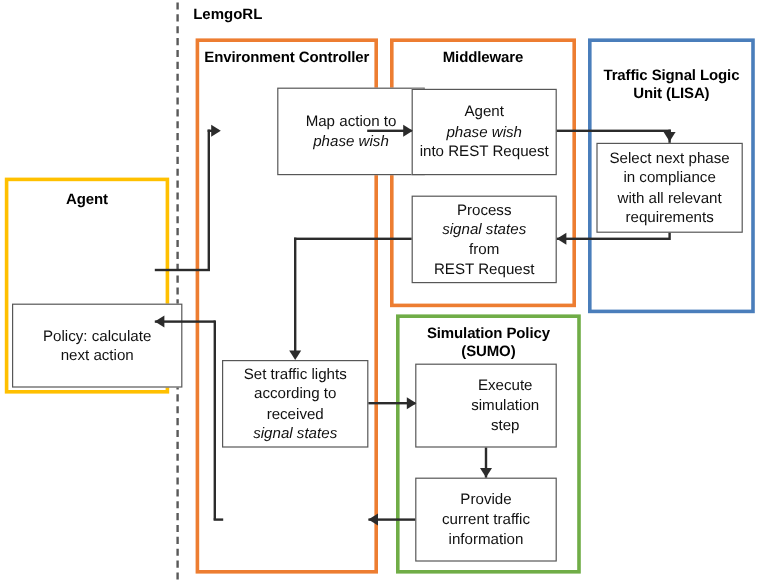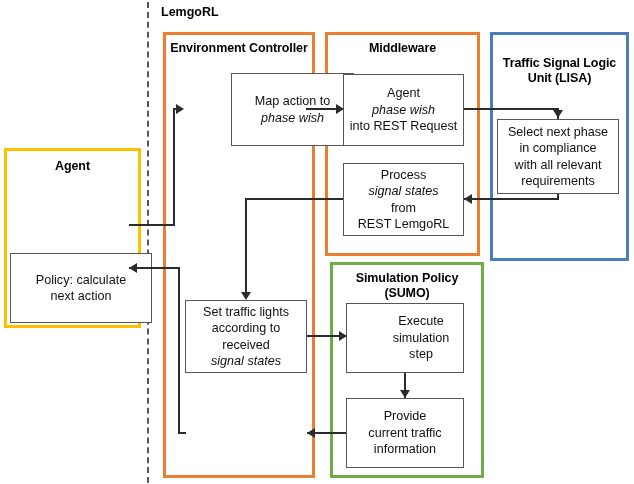--- a/index.html
+++ b/index.html
@@ -169,21 +169,21 @@
       <span>Agent</span>
       <span><em>phase wish</em></span>
       <span>into REST Request</span>
     </div>
   </div>
 
   <div class="pbox" id="box-process">
     <div>
       <span>Process</span>
       <span><em>signal states</em><span> from</span></span>
-      <span>REST LemgoRL</span>
+      <span>REST Request</span>
     </div>
   </div>
 
   <div class="pbox" id="box-select">
     <div>
       <span>Select next phase</span>
       <span>in compliance</span>
       <span>with all relevant</span>
       <span>requirements</span>
     </div>

